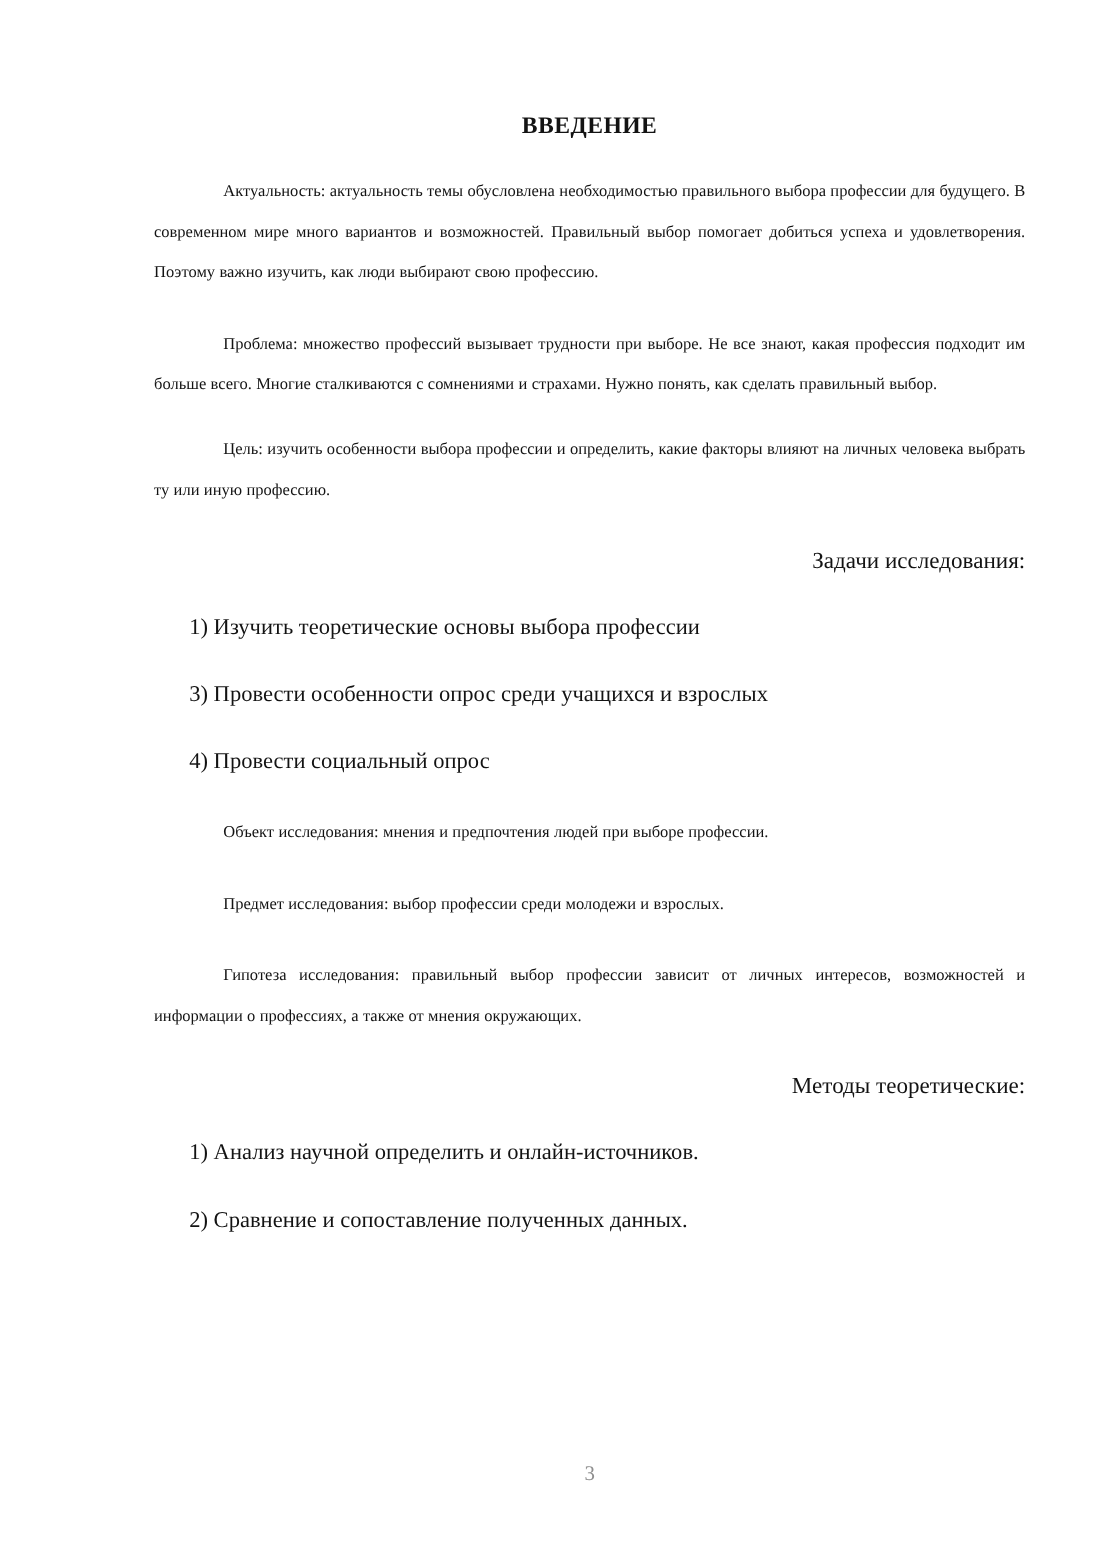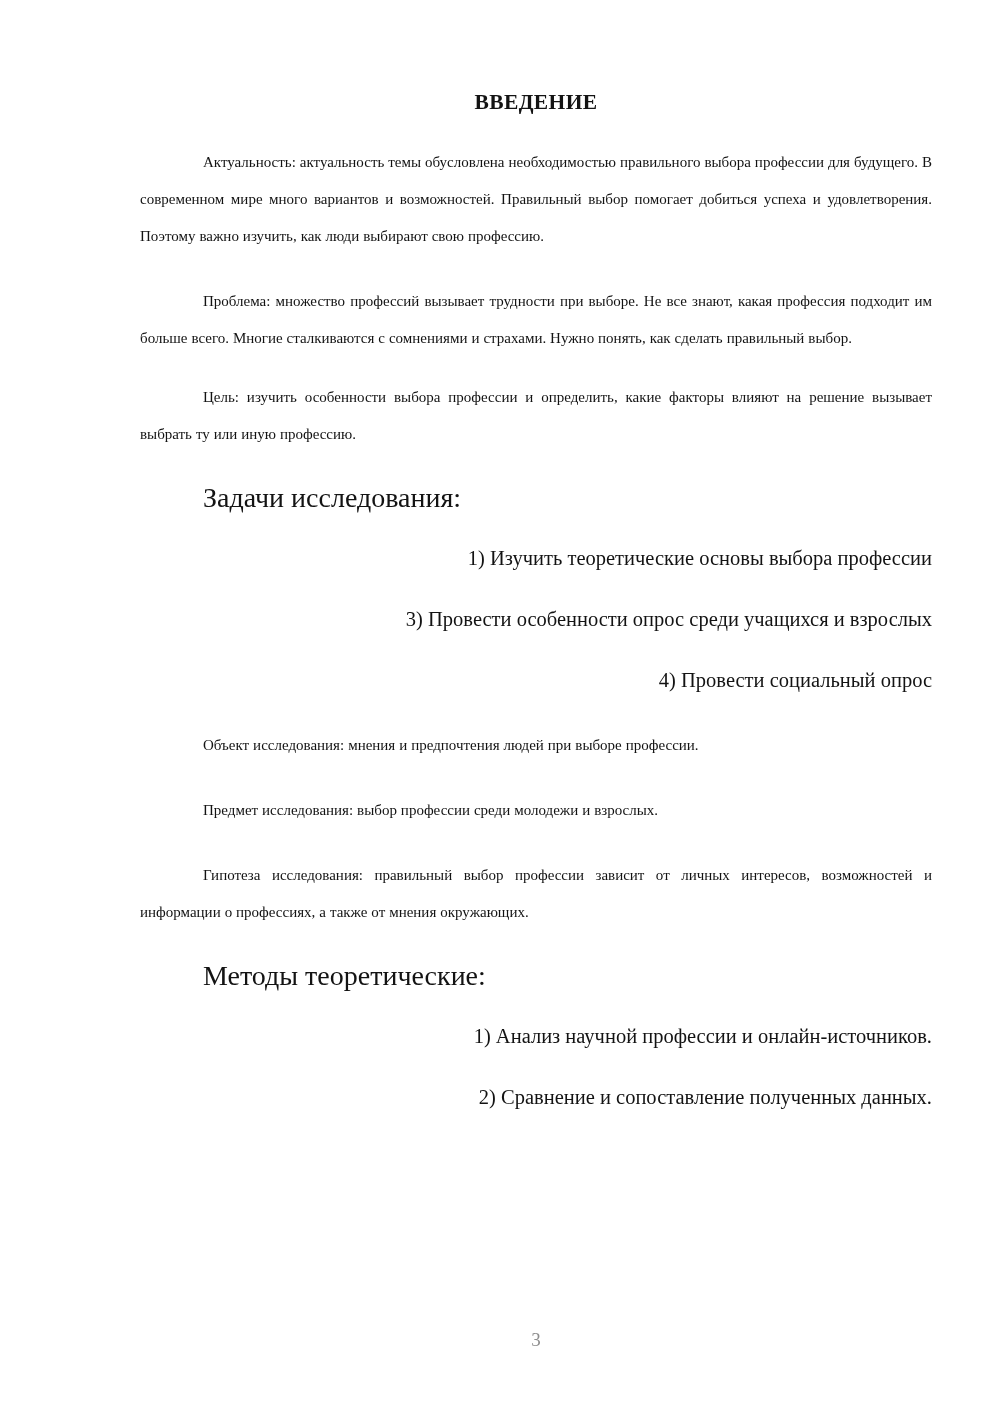--- a/index.html
+++ b/index.html
@@ -15,21 +15,21 @@
     margin: 0 auto;
     background: #ffffff;
     font-family: "Liberation Serif", "DejaVu Serif", serif;
     color: #131313;
     overflow: hidden;
     -webkit-font-smoothing: antialiased;
   }
   .content {
     position: absolute;
     left: 140px;
-    top: 0;
+    top: 12px;
     width: 792px;   
   }
   .doc-title {
     margin: 0;
     padding-top: 90px;
     text-align: center;
     font-weight: bold;
     font-size: 21.5px;
     letter-spacing: 0.4px;
     line-height: 1.2;
@@ -43,34 +43,34 @@
     line-height: 37px;
     word-spacing: 0.2px;
   }
   .para.tight {
     padding-top: 22px;
   }
   .subhead {
     margin: 0;
     padding-top: 26px;
     text-indent: 63px;
-    text-align: left;
-    font-size: 28px;
+    text-align: right;
+    font-size: 21px;
     line-height: 37px;
   }
   .list {
     margin: 0;
     padding: 0;
     list-style: none;
   }
   .list-item {
     margin: 0;
     padding-top: 24px;
     padding-left: 32px;
-    text-align: right;
+    text-align: left;
     font-size: 20.5px;
     line-height: 37px;
   }
   .list-item .marker {
     display: inline;
   }
   .list-item .item-text {
     display: inline;
   }
   .page-number {
@@ -90,21 +90,21 @@
 <div class="page">
 
   <div class="content">
 
     <h1 class="doc-title">ВВЕДЕНИЕ</h1>
 
     <p class="para">Актуальность: актуальность темы обусловлена необходимостью правильного выбора профессии для будущего. В современном мире много вариантов и возможностей. Правильный выбор помогает добиться успеха и удовлетворения. Поэтому важно изучить, как люди выбирают свою профессию.</p>
 
     <p class="para">Проблема: множество профессий вызывает трудности при выборе. Не все знают, какая профессия подходит им больше всего. Многие сталкиваются с сомнениями и страхами. Нужно понять, как сделать правильный выбор.</p>
 
-    <p class="para tight">Цель: изучить особенности выбора профессии и определить, какие факторы влияют на решение вызывает выбрать ту или иную профессию.</p>
+    <p class="para tight">Цель: изучить особенности выбора профессии и определить, какие факторы влияют на личных человека выбрать ту или иную профессию.</p>
 
     <p class="subhead">Задачи исследования:</p>
 
     <ul class="list">
       <li class="list-item">
         <span class="marker">1) </span>
         <span class="item-text">Изучить теоретические основы выбора профессии</span>
       </li>
       <li class="list-item">
         <span class="marker">3) </span>
@@ -120,21 +120,21 @@
 
     <p class="para">Предмет исследования: выбор профессии среди молодежи и взрослых.</p>
 
     <p class="para">Гипотеза исследования: правильный выбор профессии зависит от личных интересов, возможностей и информации о профессиях, а также от мнения окружающих.</p>
 
     <p class="subhead">Методы теоретические:</p>
 
     <ul class="list">
       <li class="list-item">
         <span class="marker">1) </span>
-        <span class="item-text">Анализ научной профессии и онлайн-источников.</span>
+        <span class="item-text">Анализ научной определить и онлайн-источников.</span>
       </li>
       <li class="list-item">
         <span class="marker">2) </span>
         <span class="item-text">Сравнение и сопоставление полученных данных.</span>
       </li>
     </ul>
 
   </div>
 
   <div class="page-number">3</div>

